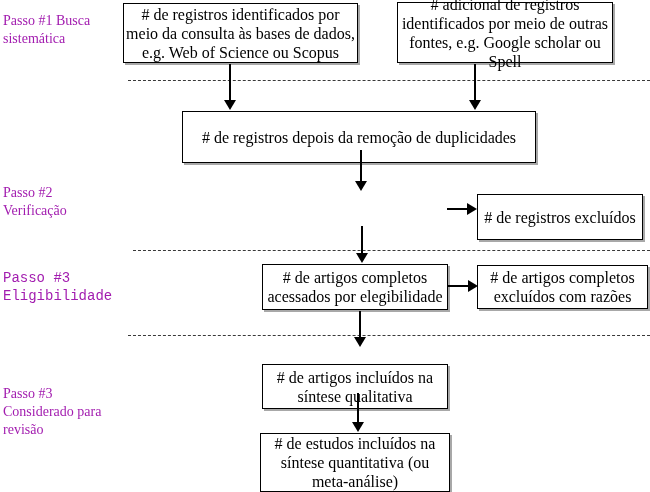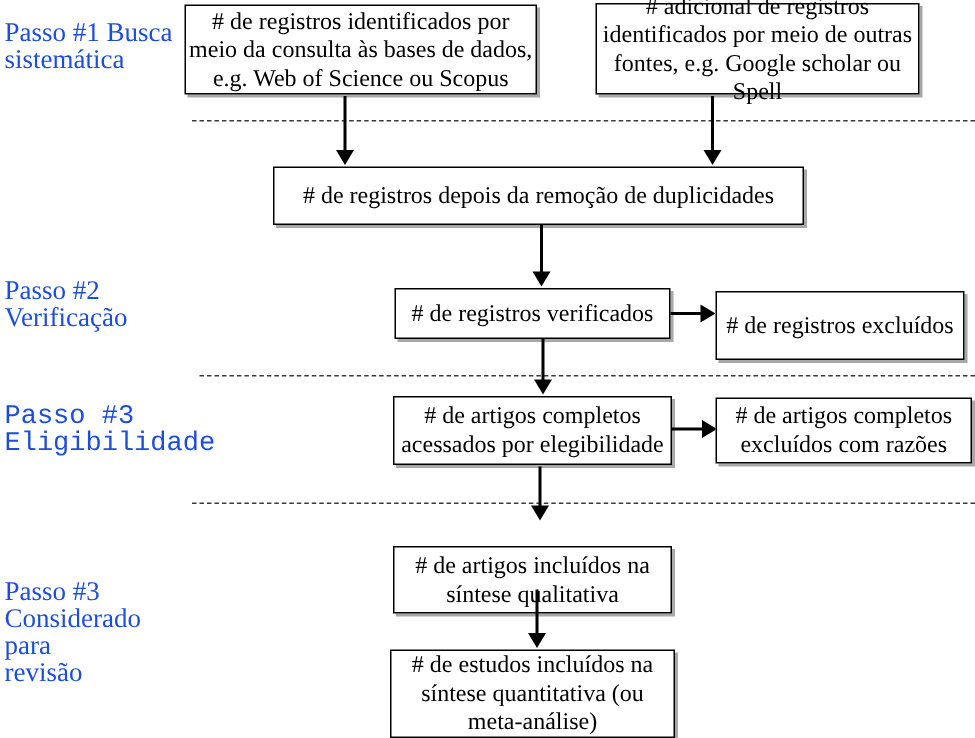--- a/index.html
+++ b/index.html
@@ -7,24 +7,24 @@
     position: relative;
     width: 650px;
     height: 492px;
     background: #ffffff;
     overflow: hidden;
     font-family: "Liberation Serif", "DejaVu Serif", serif;
     color: #000;
   }
   .step-label {
     position: absolute;
-    font-size: 18px;
+    font-size: 14px;
     line-height: 18px;
     white-space: pre-line;
-    color: #1d4ed8;
+    color: #a21caf;
   }
   .fbox {
     position: absolute;
     box-sizing: border-box;
     background: #ffffff;
     border: 1px solid #000;
     box-shadow: 2px 2px 0 #a8a8a8;
     display: flex;
     align-items: center;
     justify-content: center;
@@ -92,28 +92,27 @@
 
   <div class="varrow" style="left:224px; top:64px; height:46px;">
     <div class="shaft"></div>
       <div class="head"></div>
   </div>
   <div class="varrow" style="left:469px; top:64px; height:46px;">
     <div class="shaft"></div>
       <div class="head"></div>
   </div>
 
-  <div class="fbox" style="left:182px; top:111px; width:354px; height:39px;"># de registros depois da remoção de duplicidades</div>
+  <div class="fbox" style="left:182px; top:111px; width:354px; height:52px;"># de registros depois da remoção de duplicidades</div>
 
   <div class="varrow" style="left:355px; top:150px; height:41px;">
     <div class="shaft"></div>
       <div class="head"></div>
   </div>
 
-  <div class="fbox" style="left:263px; top:192px; width:184px; height:34px;"># de registros verificados</div>
   <div class="harrow" style="left:447px; top:203px; width:30px;">
     <div class="shaft"></div>
       <div class="head"></div>
   </div>
   <div class="fbox" style="left:477px; top:194px; width:166px; height:46px;"># de registros excluídos</div>
 
   <div class="varrow" style="left:356px; top:226px; height:37px;">
     <div class="shaft"></div>
       <div class="head"></div>
   </div>

